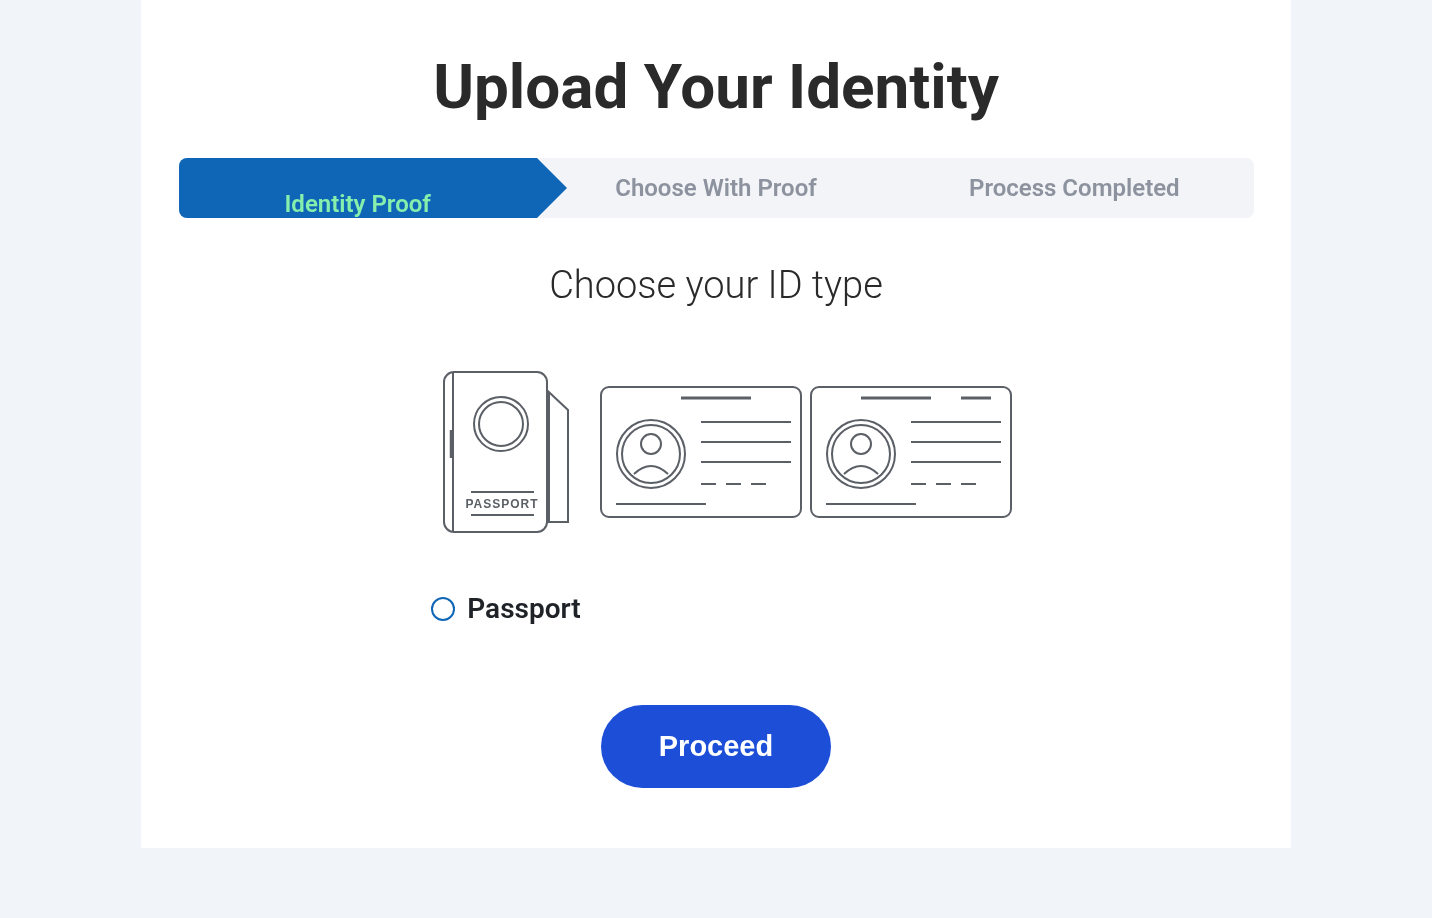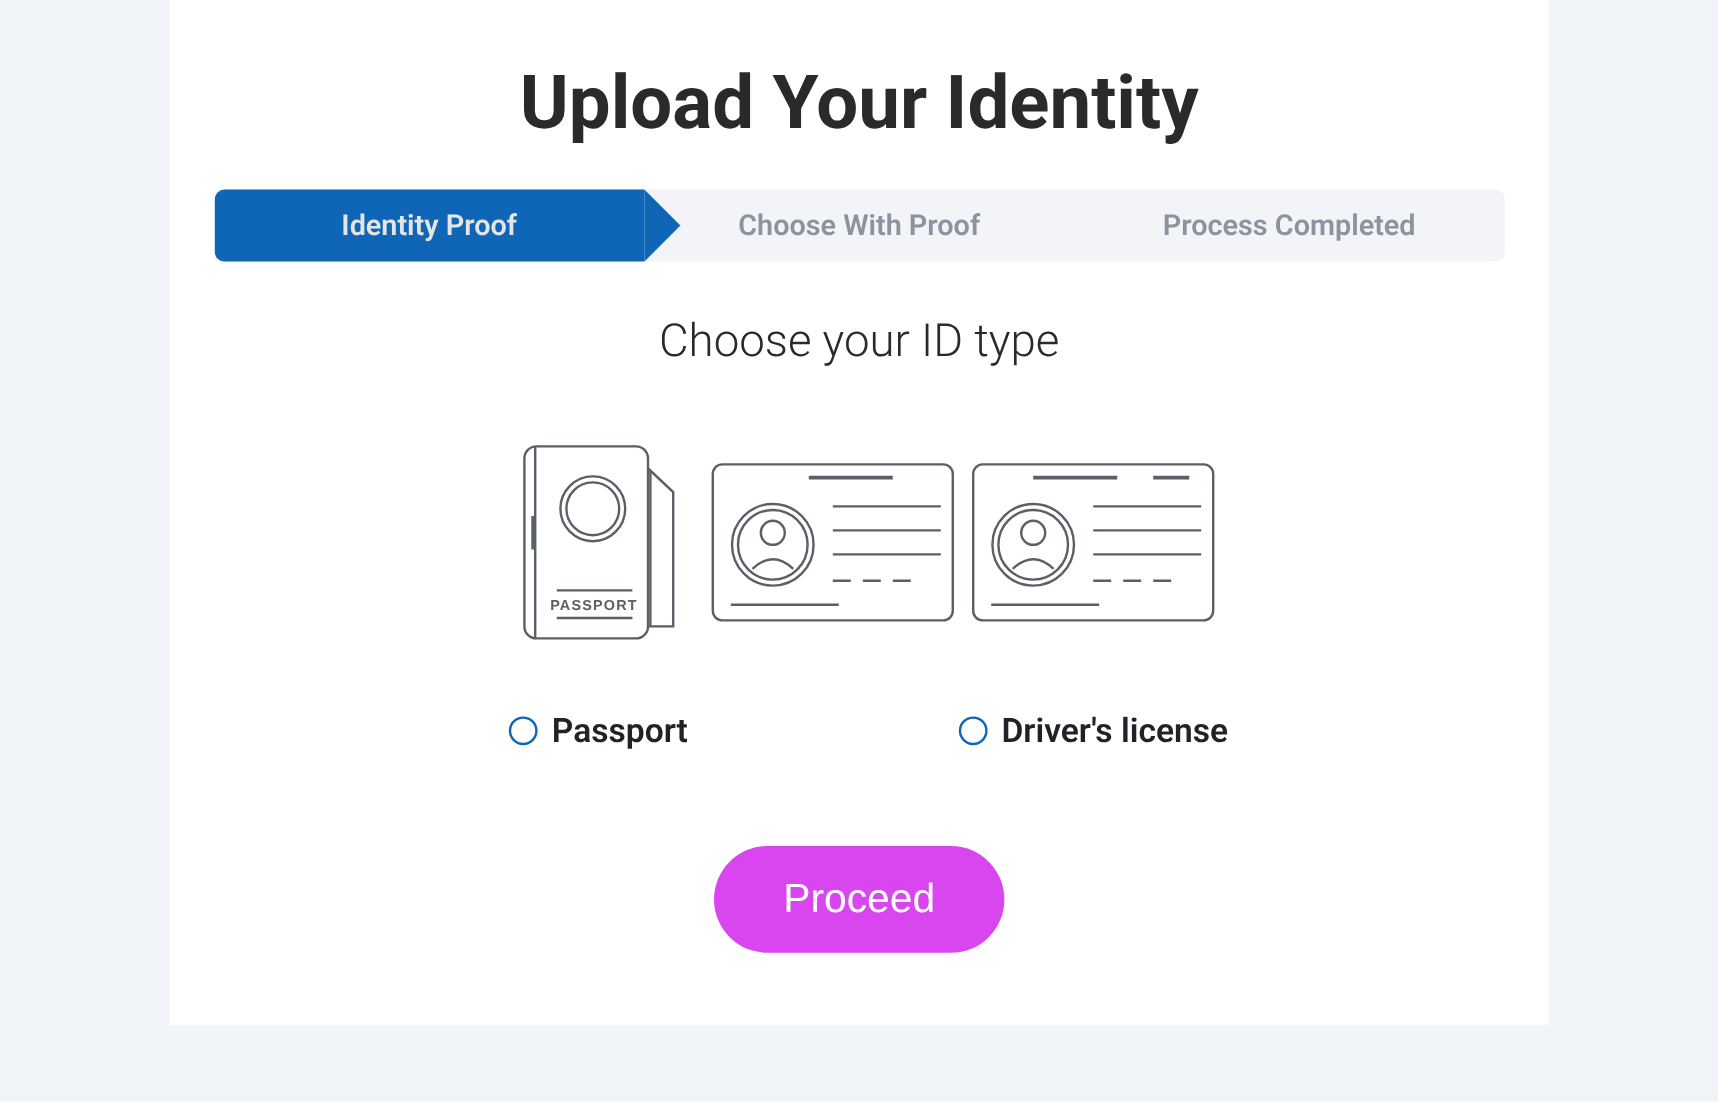--- a/index.html
+++ b/index.html
@@ -42,22 +42,23 @@
       display: flex;
       align-items: center;
       justify-content: center;
       font-size: 24px;
       font-weight: 600;
       color: #8c929e;
       position: relative;
     }
     .step.active {
       background: #0f66b7;
-      color: #e5e5e5;
+      color: #86efac;
       border-radius: 8px 0 0 8px;
+      align-items: flex-end;
     }
     .step.active::after {
       content: "";
       position: absolute;
       right: -30px;
       top: 0;
       width: 0;
       height: 0;
       border-top: 30px solid transparent;
       border-bottom: 30px solid transparent;
@@ -105,27 +106,27 @@
     }
     .option-label {
       font-size: 28px;
       font-weight: 600;
       color: #1f2328;
     }
     .proceed-wrap {
       text-align: center;
     }
     .proceed-btn {
-      background: #d946ef;
+      background: #1d4ed8;
       color: #ffffff;
       border: none;
       border-radius: 50px;
       padding: 25px 58px;
-      font-size: 34px;
-      font-weight: 400;
+      font-size: 29px;
+      font-weight: 700;
       cursor: pointer;
     }
     svg {
       display: block;
     }
   </style>
 </head>
 <body>
 
 <div class="card">
@@ -222,24 +223,20 @@
             <line x1="105" y1="80" x2="195" y2="80"></line>
 
             <line x1="105" y1="102" x2="120" y2="102"></line>
             <line x1="130" y1="102" x2="145" y2="102"></line>
             <line x1="155" y1="102" x2="170" y2="102"></line>
 
             <line x1="20" y1="122" x2="110" y2="122"></line>
           </g>
         </svg>
       </div>
-      <div class="option-control">
-        <span class="radio"></span>
-        <span class="option-label">Driver's license</span>
-      </div>
     </div>
 
   </div>
 
   <div class="proceed-wrap">
     <button class="proceed-btn">Proceed</button>
   </div>
 </div>
 
 </body></html>

